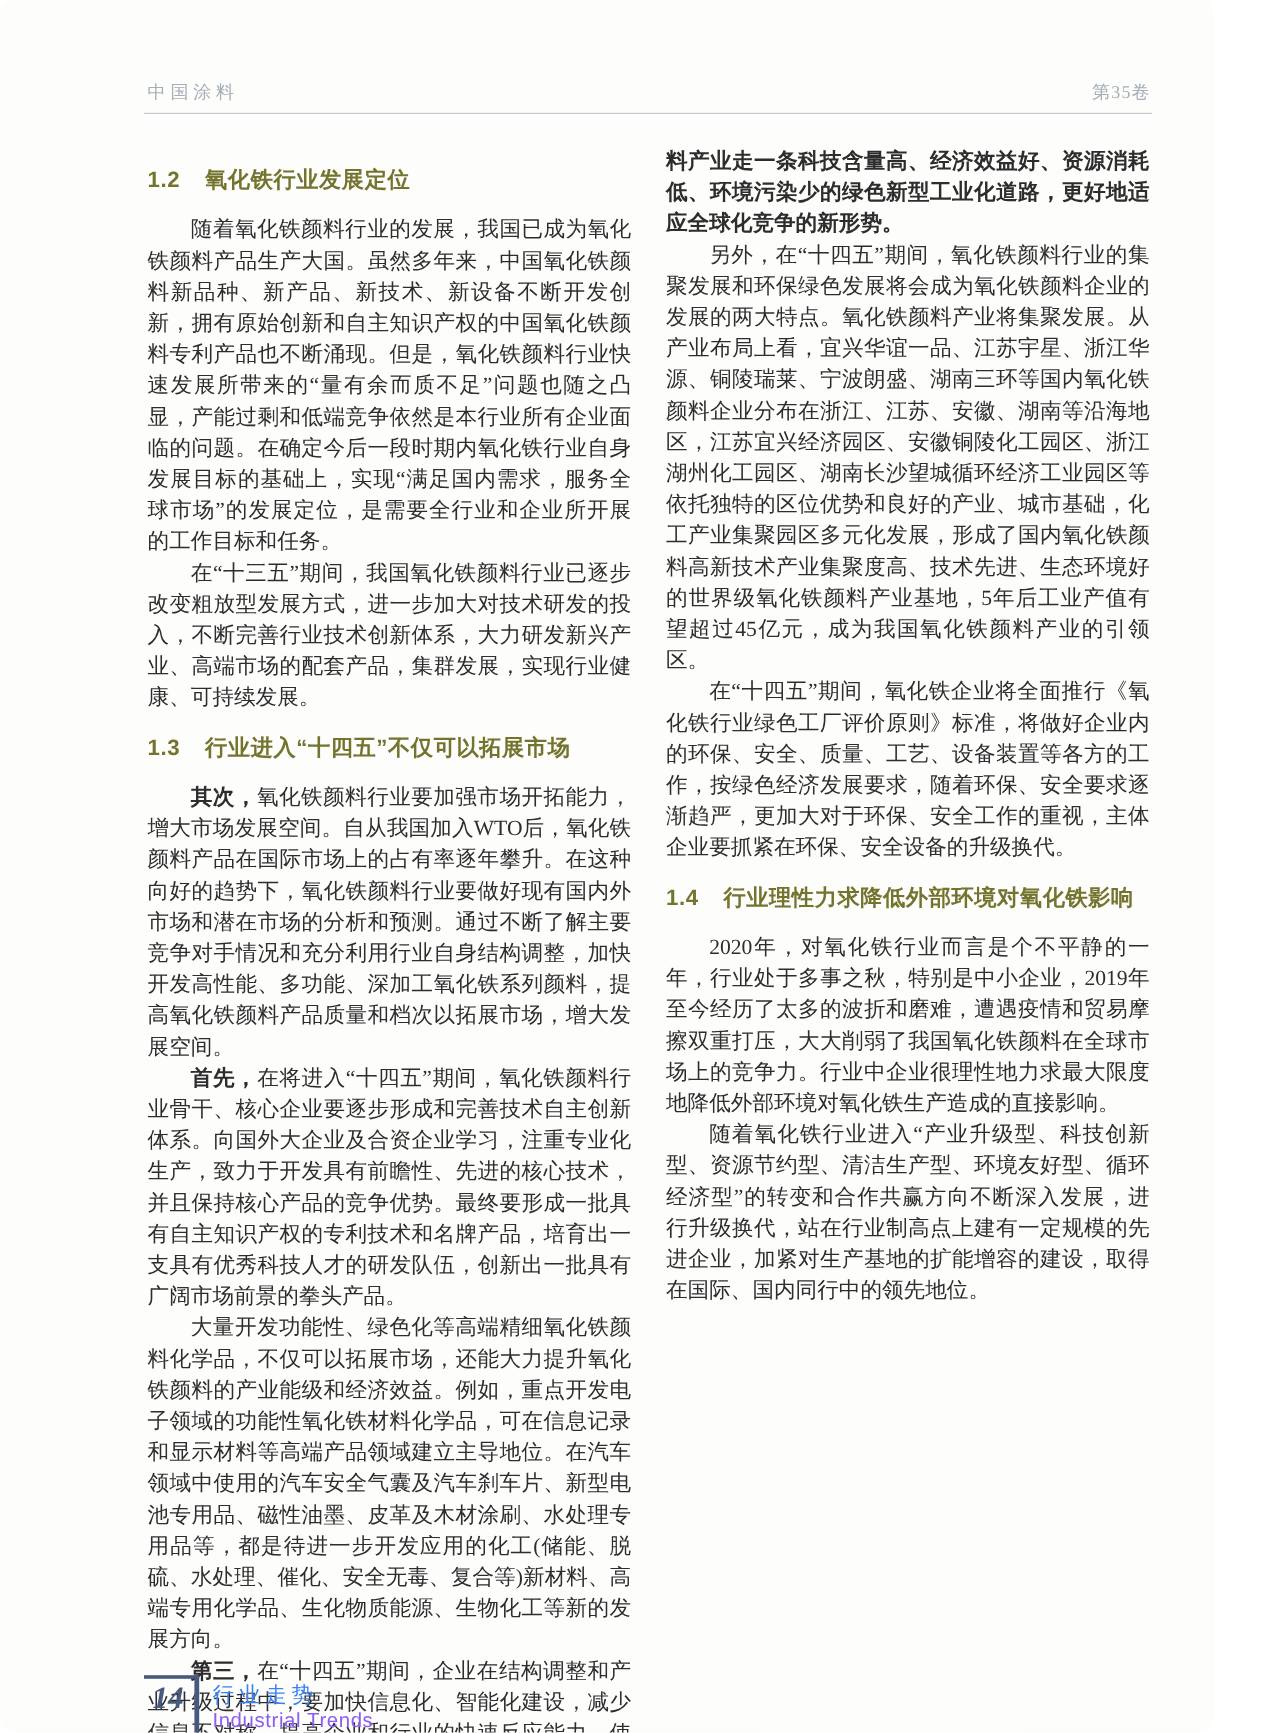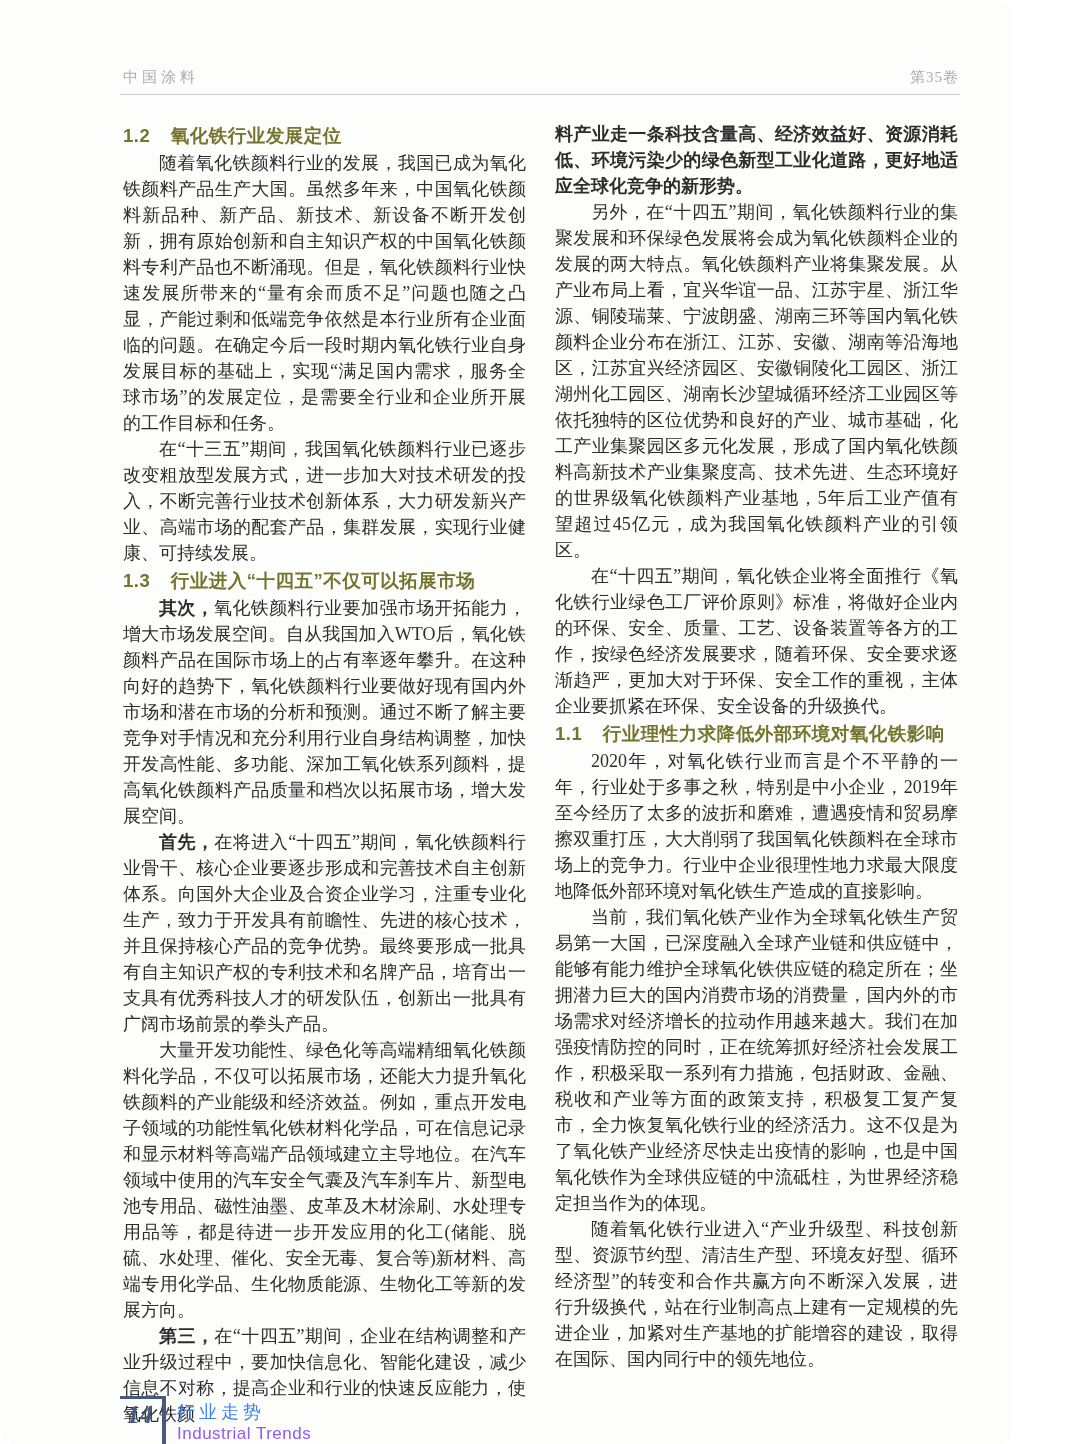--- a/index.html
+++ b/index.html
@@ -26,21 +26,21 @@
   }
   .col { width:403px; }
   .para {
     margin:0; font-size:18px; line-height:26px;
     text-align:justify; text-justify:inter-ideograph;
     text-indent:2em; word-break:break-all;
   }
   .para b { font-weight:bold; }
   .no-indent { text-indent:0;font-weight:bold; }
   .sec-heading {
-    margin:1px 0; font-size:18.5px; line-height:27px;
+    margin:15px 0; font-size:18.5px; line-height:27px;
     color:#74742e; font-weight:bold;
     font-family:"Liberation Sans","DejaVu Sans",sans-serif;
     letter-spacing:0.5px;
   }
   .sec-num { margin-right:15px; }
   .page-footer {
     position:absolute; top:1396px; left:120px;
     display:flex; align-items:flex-start;
   }
   .folio-box {
@@ -90,25 +90,24 @@
       <p class="para"><b>首先，</b><span>在将进入“十四五”期间，氧化铁颜料行业骨干、核心企业要逐步形成和完善技术自主创新体系。向国外大企业及合资企业学习，注重专业化生产，致力于开发具有前瞻性、先进的核心技术，并且保持核心产品的竞争优势。最终要形成一批具有自主知识产权的专利技术和名牌产品，培育出一支具有优秀科技人才的研发队伍，创新出一批具有广阔市场前景的拳头产品。</span></p>
       <p class="para">大量开发功能性、绿色化等高端精细氧化铁颜料化学品，不仅可以拓展市场，还能大力提升氧化铁颜料的产业能级和经济效益。例如，重点开发电子领域的功能性氧化铁材料化学品，可在信息记录和显示材料等高端产品领域建立主导地位。在汽车领域中使用的汽车安全气囊及汽车刹车片、新型电池专用品、磁性油墨、皮革及木材涂刷、水处理专用品等，都是待进一步开发应用的化工(储能、脱硫、水处理、催化、安全无毒、复合等)新材料、高端专用化学品、生化物质能源、生物化工等新的发展方向。</p>
       <p class="para"><b>第三，</b><span>在“十四五”期间，企业在结构调整和产业升级过程中，要加快信息化、智能化建设，减少信息不对称，提高企业和行业的快速反应能力，使氧化铁颜</span></p>
     </section>
 
     <section class="col">
       <p class="para no-indent">料产业走一条科技含量高、经济效益好、资源消耗低、环境污染少的绿色新型工业化道路，更好地适应全球化竞争的新形势。</p>
       <p class="para">另外，在“十四五”期间，氧化铁颜料行业的集聚发展和环保绿色发展将会成为氧化铁颜料企业的发展的两大特点。氧化铁颜料产业将集聚发展。从产业布局上看，宜兴华谊一品、江苏宇星、浙江华源、铜陵瑞莱、宁波朗盛、湖南三环等国内氧化铁颜料企业分布在浙江、江苏、安徽、湖南等沿海地区，江苏宜兴经济园区、安徽铜陵化工园区、浙江湖州化工园区、湖南长沙望城循环经济工业园区等依托独特的区位优势和良好的产业、城市基础，化工产业集聚园区多元化发展，形成了国内氧化铁颜料高新技术产业集聚度高、技术先进、生态环境好的世界级氧化铁颜料产业基地，5年后工业产值有望超过45亿元，成为我国氧化铁颜料产业的引领区。</p>
       <p class="para">在“十四五”期间，氧化铁企业将全面推行《氧化铁行业绿色工厂评价原则》标准，将做好企业内的环保、安全、质量、工艺、设备装置等各方的工作，按绿色经济发展要求，随着环保、安全要求逐渐趋严，更加大对于环保、安全工作的重视，主体企业要抓紧在环保、安全设备的升级换代。</p>
       <h2 class="sec-heading">
-        <span class="sec-num">1.1</span>
+        <span class="sec-num">1.4</span>
         <span class="sec-title">行业理性力求降低外部环境对氧化铁影响</span>
       </h2>
       <p class="para">2020年，对氧化铁行业而言是个不平静的一年，行业处于多事之秋，特别是中小企业，2019年至今经历了太多的波折和磨难，遭遇疫情和贸易摩擦双重打压，大大削弱了我国氧化铁颜料在全球市场上的竞争力。行业中企业很理性地力求最大限度地降低外部环境对氧化铁生产造成的直接影响。</p>
-      <p class="para">当前，我们氧化铁产业作为全球氧化铁生产贸易第一大国，已深度融入全球产业链和供应链中，能够有能力维护全球氧化铁供应链的稳定所在；坐拥潜力巨大的国内消费市场的消费量，国内外的市场需求对经济增长的拉动作用越来越大。我们在加强疫情防控的同时，正在统筹抓好经济社会发展工作，积极采取一系列有力措施，包括财政、金融、税收和产业等方面的政策支持，积极复工复产复市，全力恢复氧化铁行业的经济活力。这不仅是为了氧化铁产业经济尽快走出疫情的影响，也是中国氧化铁作为全球供应链的中流砥柱，为世界经济稳定担当作为的体现。</p>
       <p class="para">随着氧化铁行业进入“产业升级型、科技创新型、资源节约型、清洁生产型、环境友好型、循环经济型”的转变和合作共赢方向不断深入发展，进行升级换代，站在行业制高点上建有一定规模的先进企业，加紧对生产基地的扩能增容的建设，取得在国际、国内同行中的领先地位。</p>
     </section>
 
   </main>
 
   <footer class="page-footer">
     <div class="folio-box">
       <span class="folio-num">14</span>
     </div>
     <div class="folio-label">

